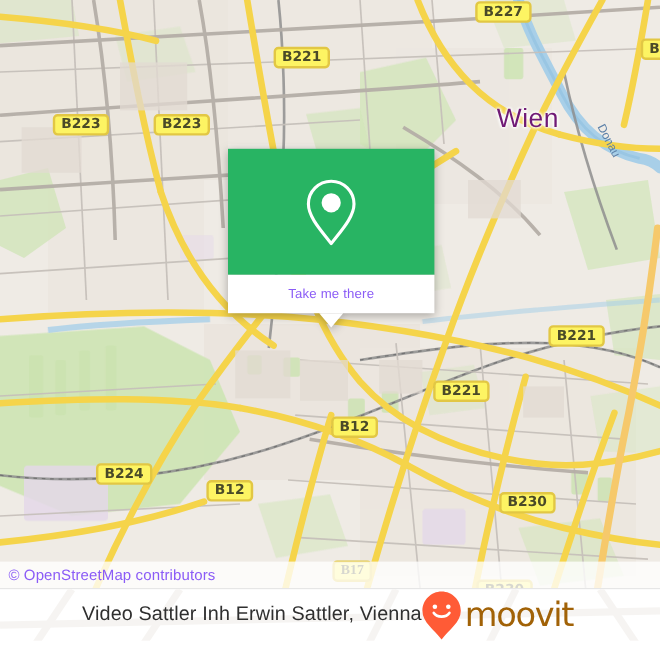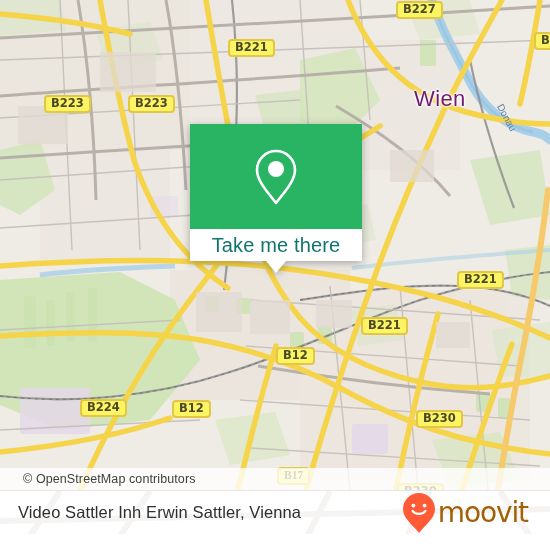--- a/index.html
+++ b/index.html
@@ -18,56 +18,56 @@
   .map-bg{position:absolute;left:0;top:0;width:550px;height:490px;}
 
   
   .attribution{
     position:absolute;left:0;bottom:0;width:550px;height:22px;
     background:rgba(255,255,255,0.78);
     display:flex;align-items:center;
     z-index:40;
   }
   .attribution span{
-    font-size:12.5px;color:#404040;padding-left:23px;letter-spacing:.1px;
+    font-size:12.5px;color:#8b5cf6;padding-left:7px;letter-spacing:.1px;
   }
 
   
   .callout{
     position:absolute;left:190px;top:124px;width:172px;height:137px;
     z-index:30;
     filter:drop-shadow(0 2px 4px rgba(0,0,0,0.30));
   }
   .callout-top{
     width:100%;height:105px;background:#28b463;
     display:flex;align-items:center;justify-content:center;
     cursor:pointer;
   }
   .callout-pin{display:block;}
   .callout-bottom{
     width:100%;height:32px;background:#ffffff;
     display:flex;align-items:center;justify-content:center;
     position:relative;cursor:pointer;
   }
   .callout-label{
-    font-size:20px;color:#0f766e;letter-spacing:.15px;text-align:right;
+    font-size:11px;color:#8b5cf6;letter-spacing:.15px;text-align:right;
   }
   .callout-tail{
     position:absolute;left:50%;margin-left:-10px;top:32px;
     width:0;height:0;
     border-left:10px solid transparent;
     border-right:10px solid transparent;
     border-top:12px solid #ffffff;
   }
 
   
   .footer{
     position:absolute;left:0;top:490px;width:550px;height:44px;
     background:#ffffff;border-top:1px solid #e6e6e6;
-    display:flex;align-items:center;justify-content:space-between;
+    display:flex;align-items:center;justify-content:center;
     padding:0 22px 0 18px;box-sizing:border-box;
     overflow:hidden;
   }
   .footer-bg{position:absolute;left:0;top:0;width:550px;height:60px;opacity:.55;}
   .footer-title{
     position:relative;z-index:2;
     font-size:16.5px;color:#2f2f2f;letter-spacing:.1px;white-space:nowrap;
   }
   .brand{position:relative;z-index:2;display:flex;align-items:center;gap:2px;}
   .brand-word{
@@ -254,21 +254,21 @@
 
     <div id="shield-host">
         <div class="shield" style="left: 396px; top: 1px;">B227</div>
         <div class="shield" style="left: 228px; top: 39px;">B221</div>
         <div class="shield" style="left: 534px; top: 32px;">B8</div>
         <div class="shield" style="left: 44px; top: 95px;">B223</div>
         <div class="shield" style="left: 128px; top: 95px;">B223</div>
         <div class="shield" style="left: 457px; top: 271px;">B221</div>
         <div class="shield" style="left: 361px; top: 317px;">B221</div>
         <div class="shield" style="left: 276px; top: 347px;">B12</div>
-        <div class="shield" style="left: 80px; top: 399px;">B224</div>
+        <div class="shield" style="left: 80px; top: 386px;">B224</div>
         <div class="shield" style="left: 172px; top: 400px;">B12</div>
         <div class="shield" style="left: 416px; top: 410px;">B230</div>
         <div class="shield" style="left: 277px; top: 467px; font-family: Liberation Serif, serif;">B17</div>
         <div class="shield" style="left: 397px; top: 483px;">B230</div>
         <div class="shield" style="left: 508px; top: 467px; margin-top: 44px;">A23</div>
       </div>
 
     <div class="attribution">
       <span>© OpenStreetMap contributors</span>
     </div>

